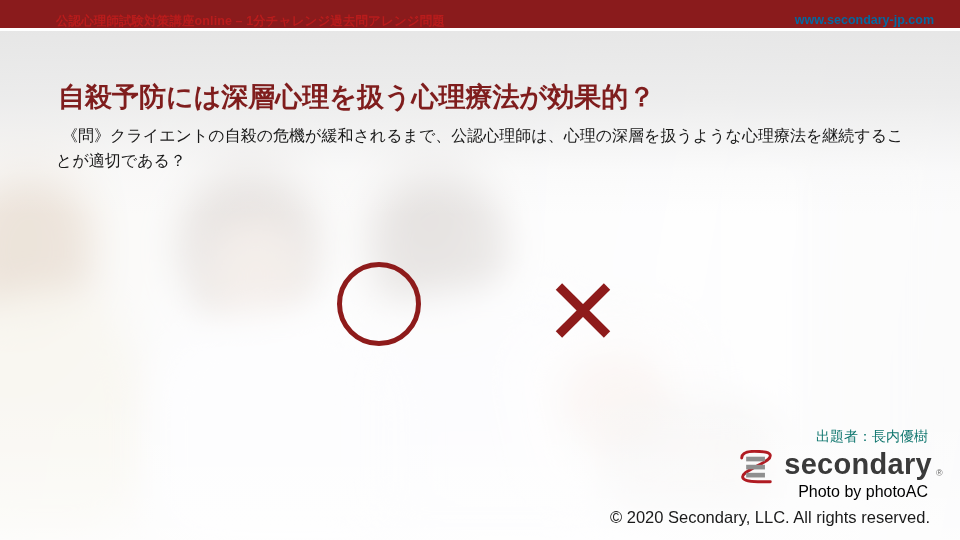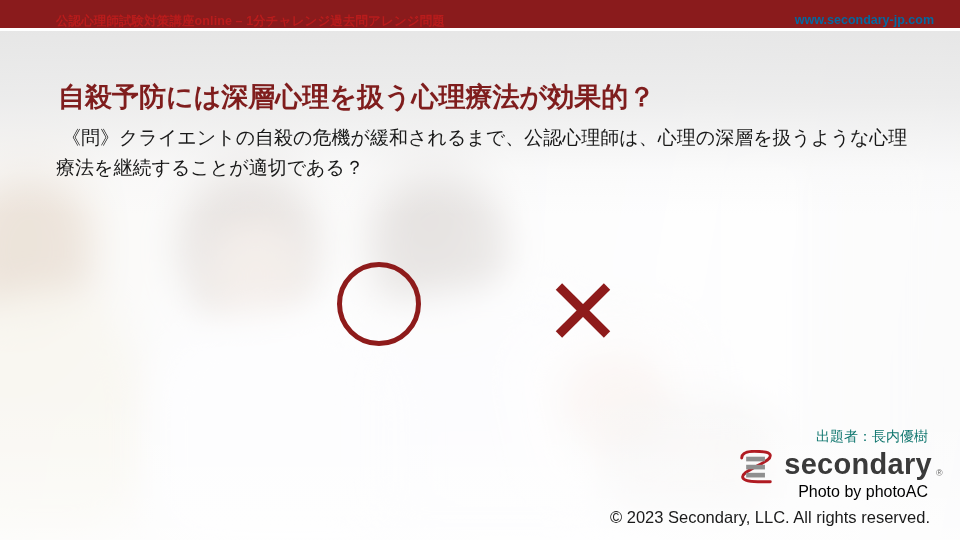--- a/index.html
+++ b/index.html
@@ -80,21 +80,21 @@
 
   
   .slide-title {
     position:absolute; left:58px; top:56px; width:850px;
     color:#7f1d1d; font-size:27px; font-weight:600; line-height:1.3;
     white-space:nowrap;
     margin-top:24px;
   }
   .question-body {
     position:absolute; left:56px; top:123px; width:860px;
-    color:#181818; font-size:19px; line-height:1.58;
+    color:#181818; font-size:16px; line-height:1.58;
     text-indent:6px;
   }
 
   
   .mark-circle {
     position:absolute; left:337px; top:262px;
     width:84px; height:84px; border-radius:50%;
     border:5px solid #8e1b1b;
   }
   .mark-cross {
@@ -183,15 +183,15 @@
       <rect x="11" y="16.5" width="21" height="5.2" fill="#8f8f8f"></rect>
       <rect x="11" y="25.5" width="21" height="5.2" fill="#8f8f8f"></rect>
     </svg>
     <div class="brand-name">
       <span>secondary</span>
       <span class="brand-reg">®</span>
     </div>
   </div>
 
   <div class="photo-credit">Photo by photoAC</div>
-  <div class="copyright">© 2023 Secondary, LLC. All rights reserved.</div>
+  <div class="copyright">© 2020 Secondary, LLC. All rights reserved.</div>
 
 </div>
 
 </body></html>

